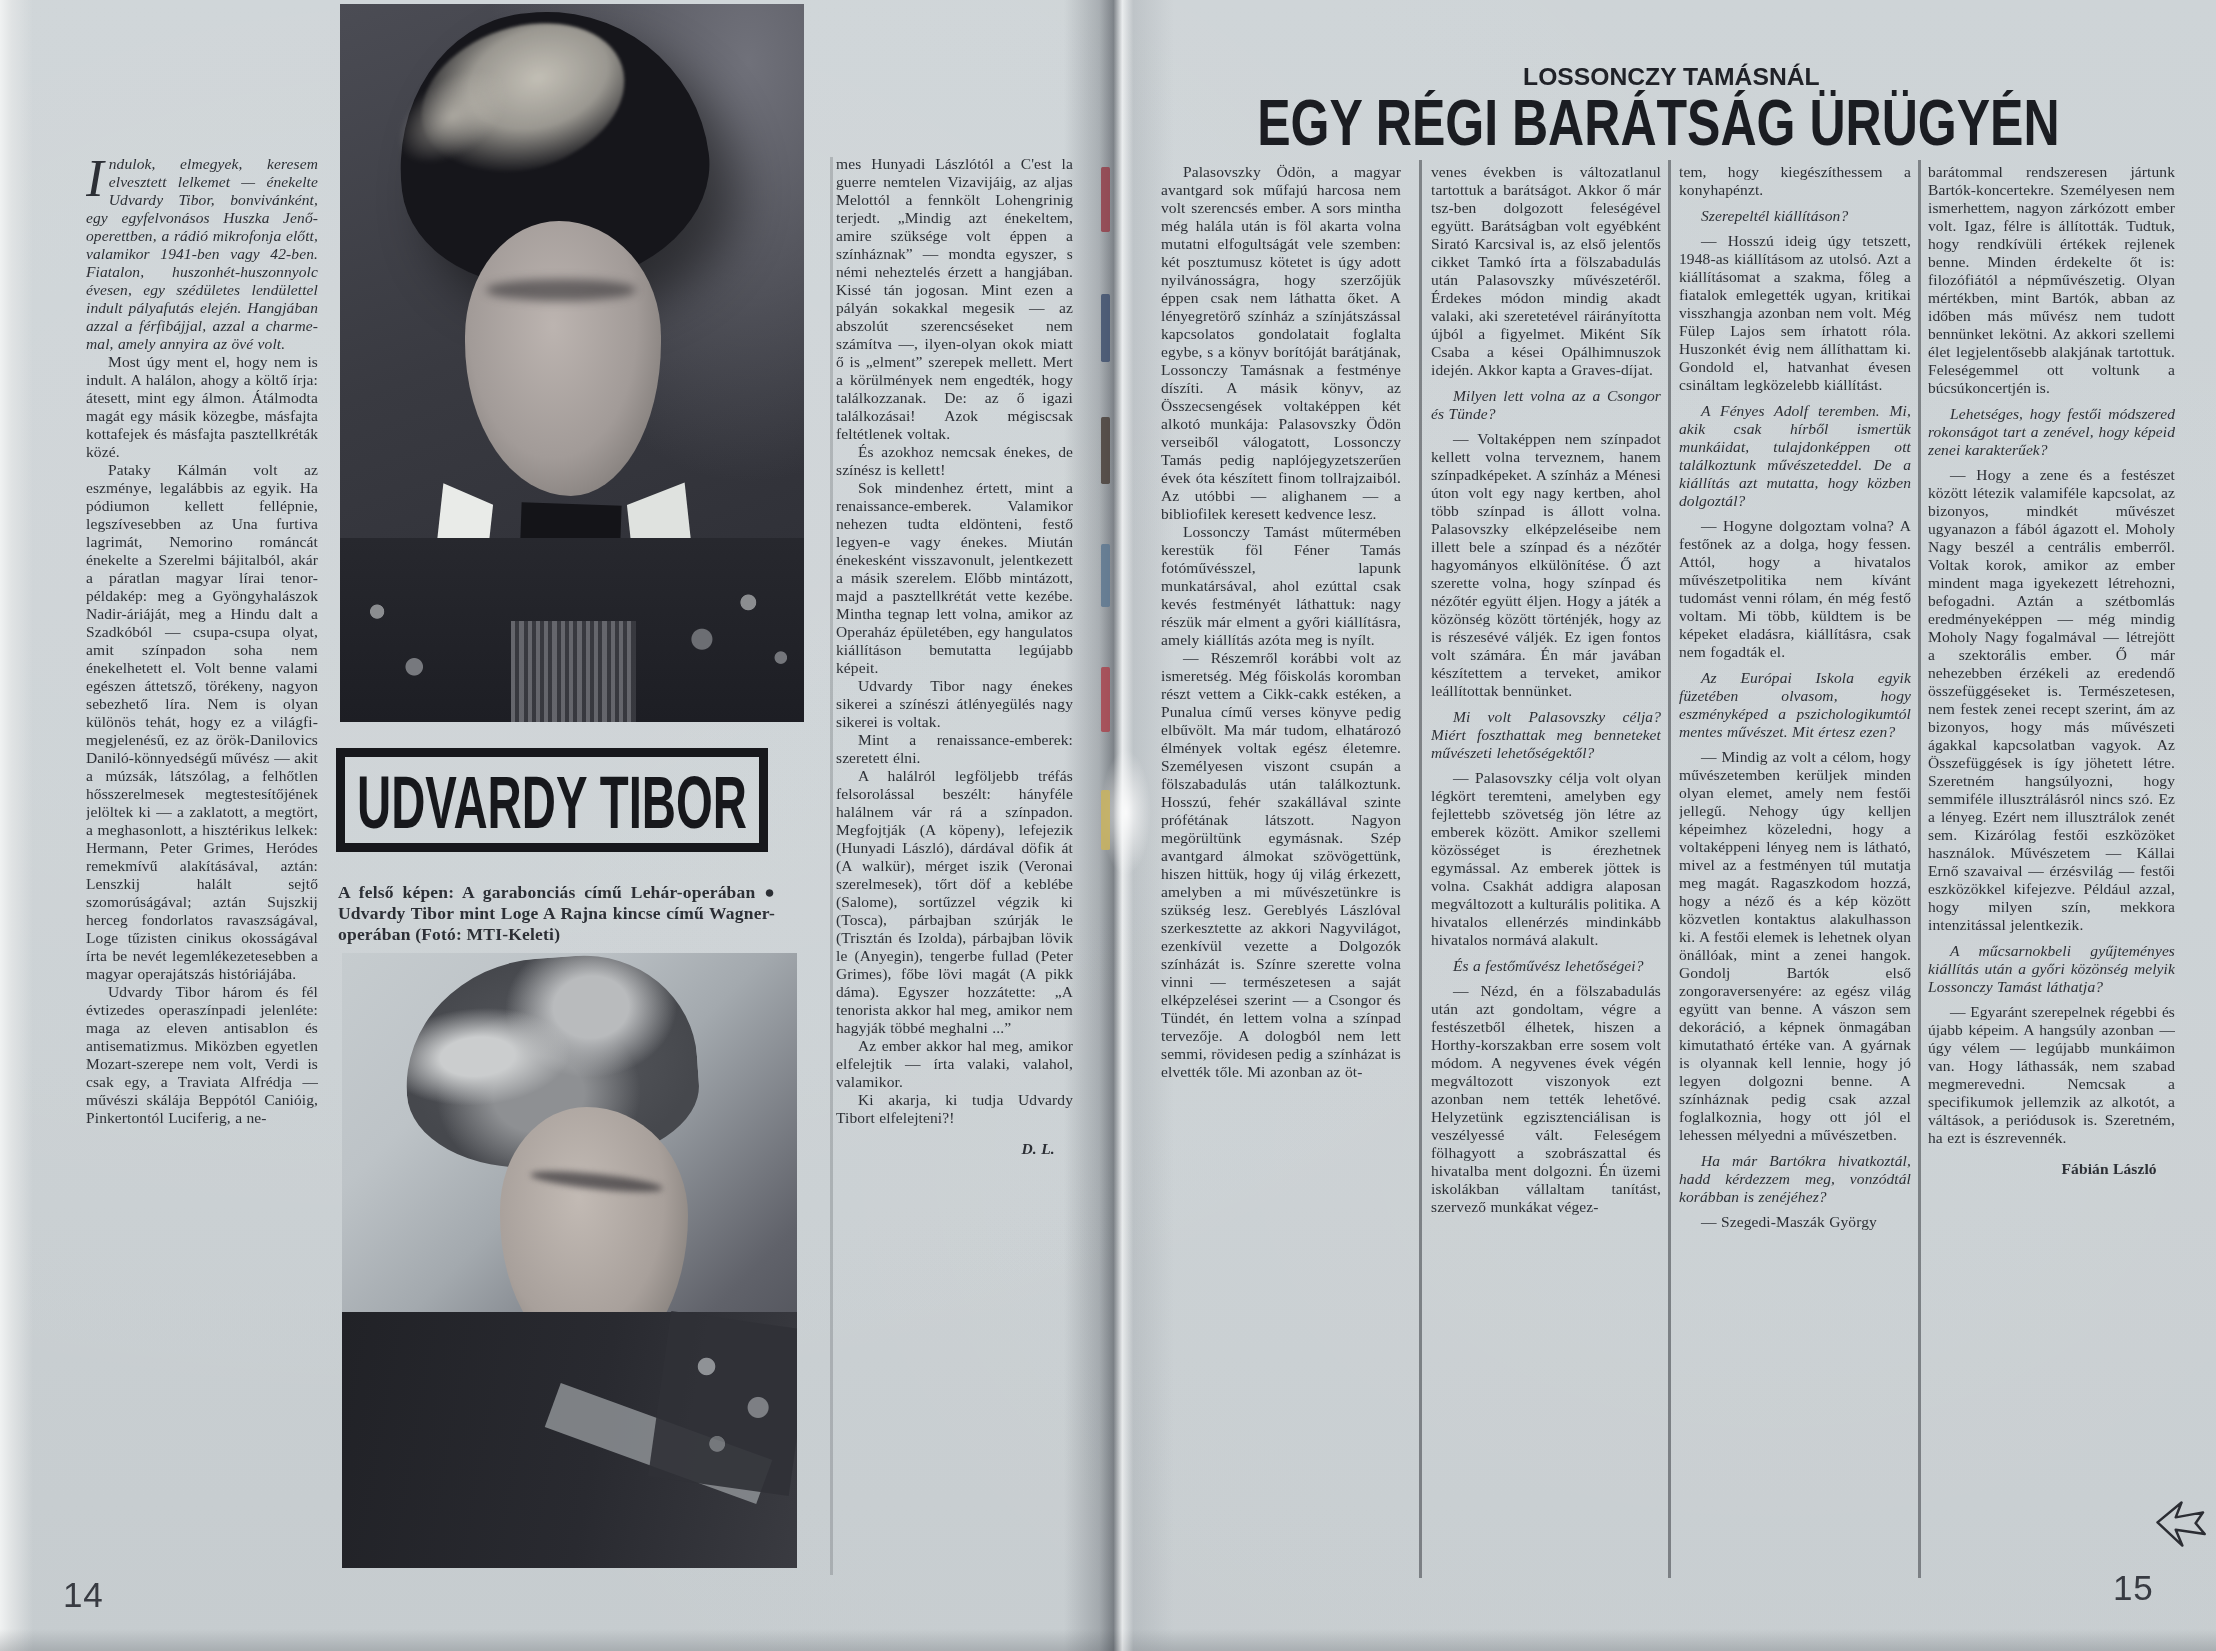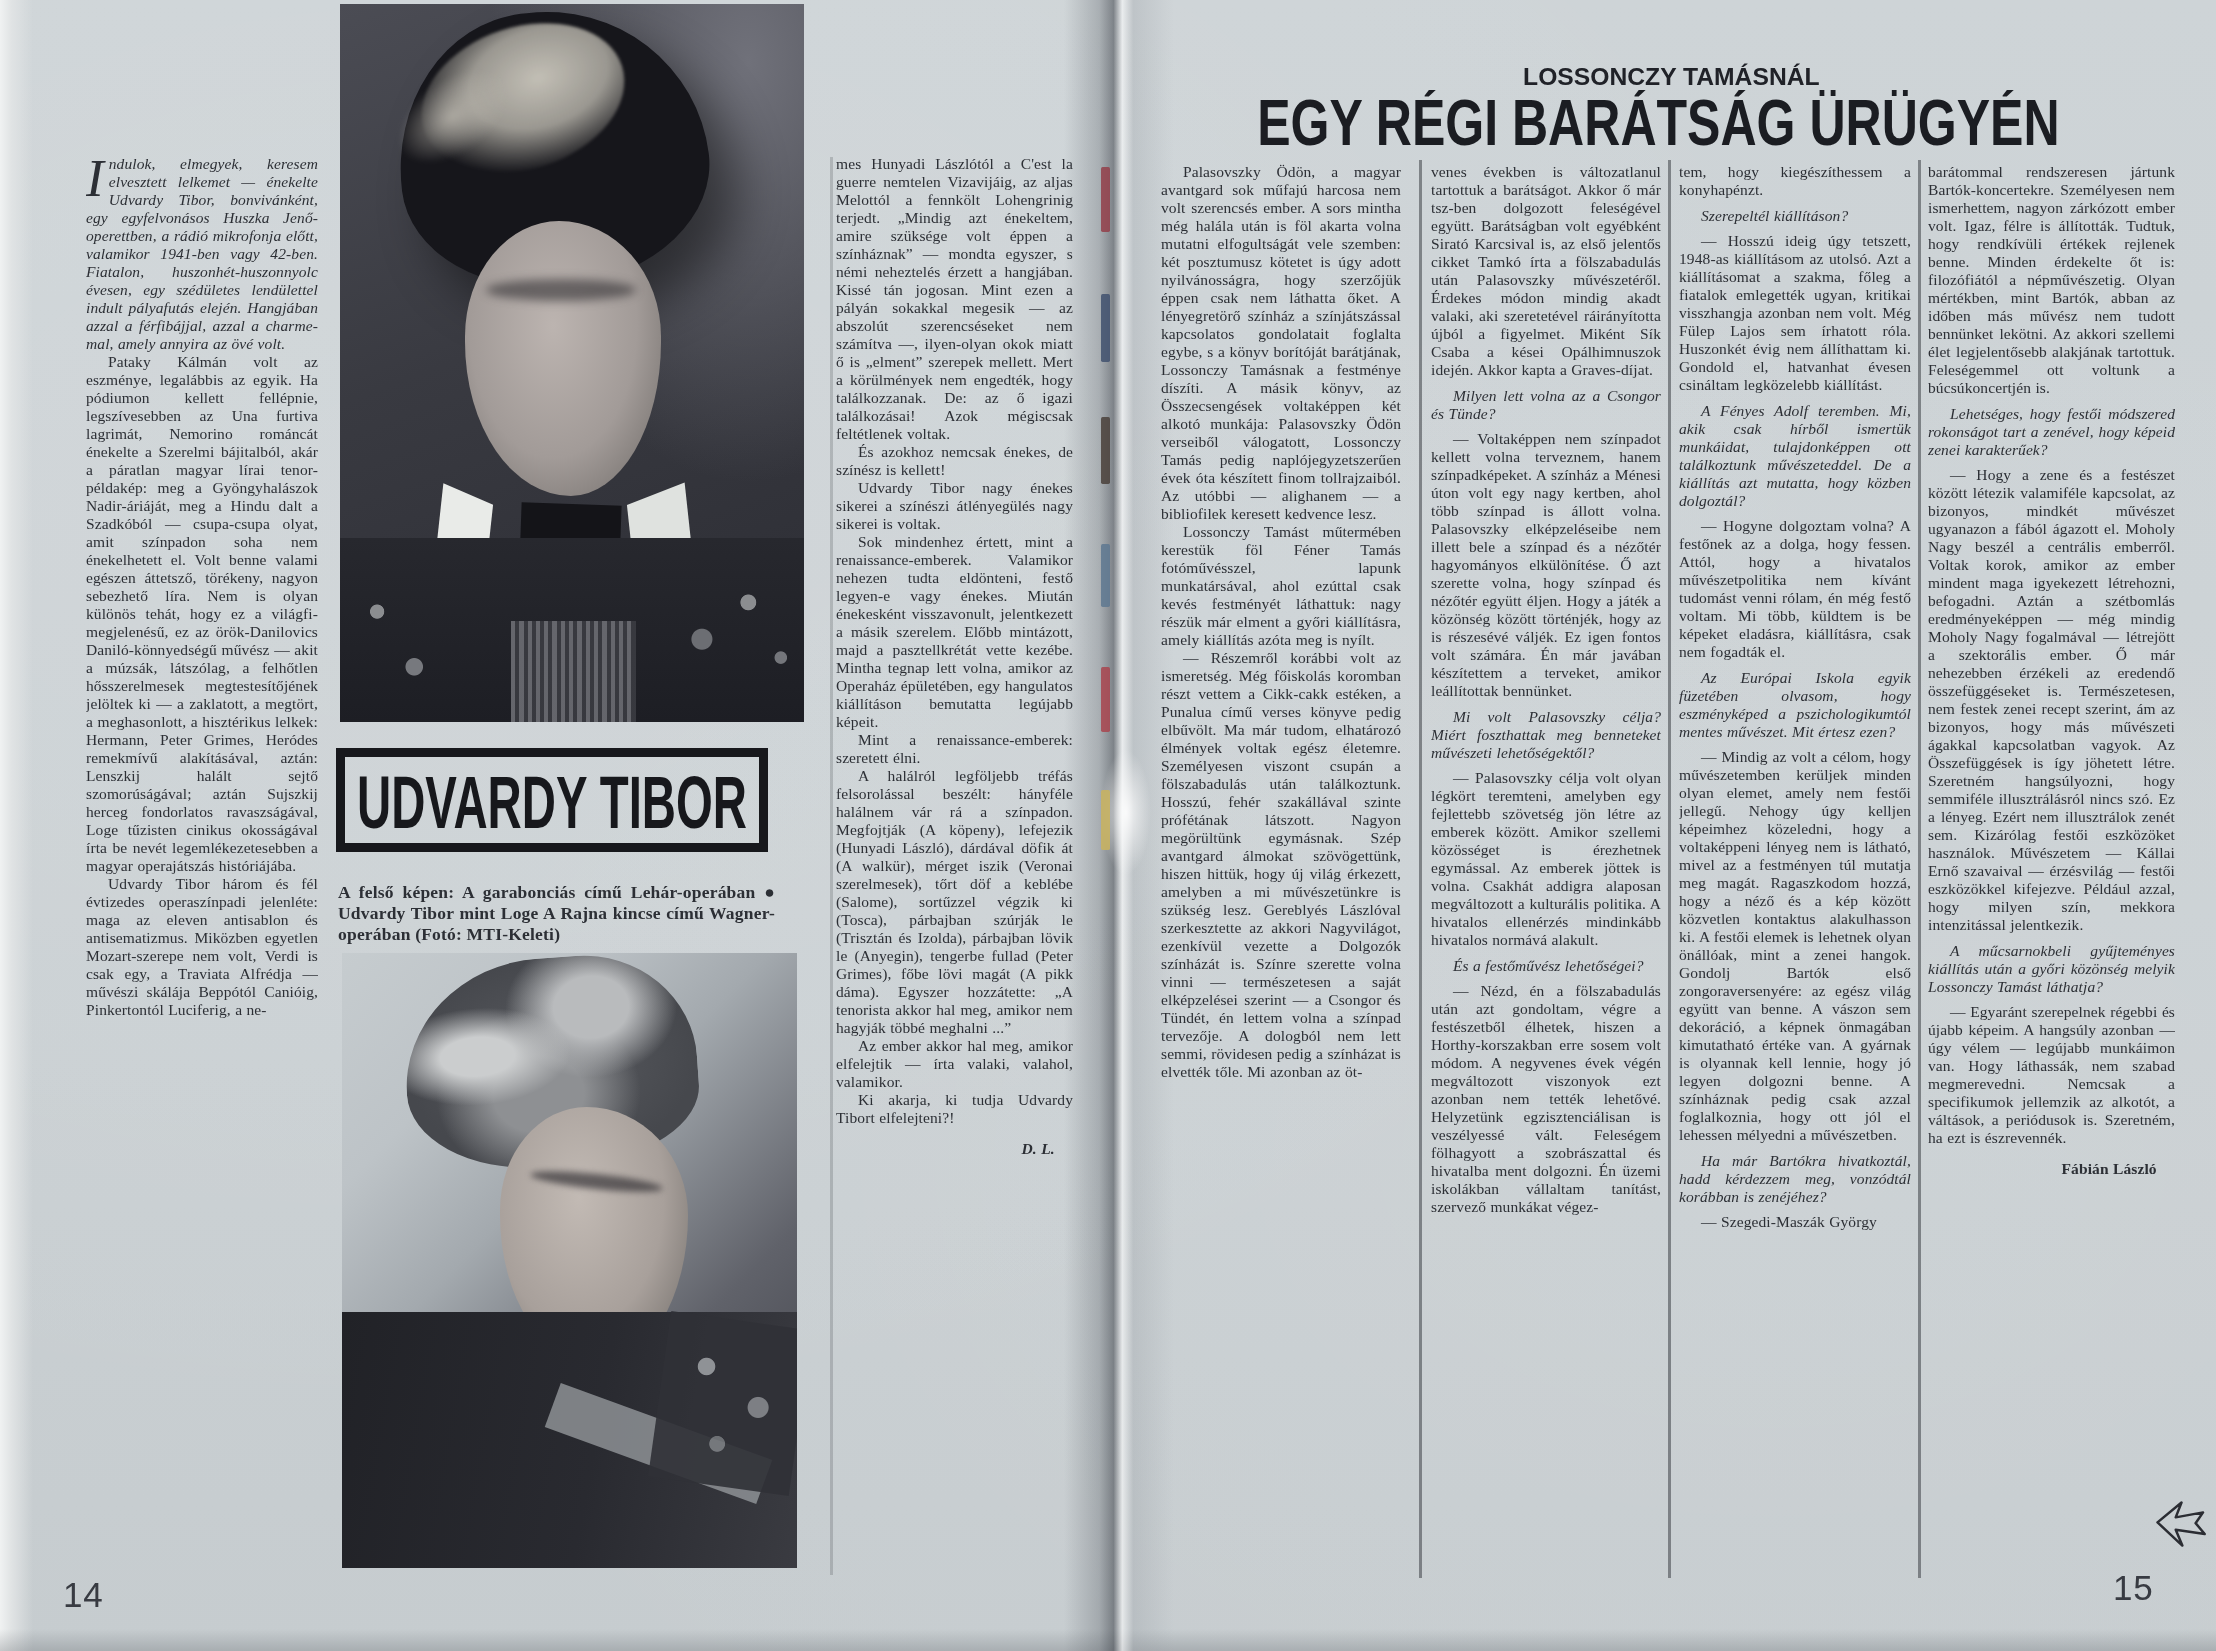--- a/index.html
+++ b/index.html
@@ -128,20 +128,21 @@
       <div class="regbar" style="top: 294px; height: 68px; background: rgb(65, 81, 110);"></div>
       <div class="regbar" style="top: 417px; height: 67px; background: rgb(74, 65, 59);"></div>
       <div class="regbar" style="top: 544px; height: 63px; background: rgb(94, 120, 145);"></div>
       <div class="regbar" style="top: 667px; height: 65px; background: rgb(168, 69, 79);"></div>
       <div class="regbar" style="top: 790px; height: 60px; background: rgb(201, 179, 94);"></div>
     </div>
 
   <div>
     <div class="col" style="left:86px;top:155px;width:232px;height:1423px;">
         <p class="drop">Indulok, elmegyek, keresem elvesztett lelkemet — énekelte Udvardy Tibor, bonvivánként, egy egyfelvonásos Huszka Jenő-operettben, a rádió mikrofonja előtt, valamikor 1941-ben vagy 42-ben. Fiatalon, huszonhét-huszonnyolc évesen, egy szédületes lendülettel indult pályafutás elején. Hangjában azzal a férfibájjal, azzal a charme-mal, amely annyira az övé volt.</p>
+        <p class="normal">Most úgy ment el, hogy nem is indult. A halálon, ahogy a költő írja: átesett, mint egy álmon. Átálmodta magát egy másik közegbe, másfajta kottafejek és másfajta pasztellkréták közé.</p>
         <p class="normal">Pataky Kálmán volt az eszménye, legalábbis az egyik. Ha pódiumon kellett fellépnie, legszívesebben az Una furtiva lagrimát, Nemorino románcát énekelte a Szerelmi bájitalból, akár a páratlan magyar lírai tenor-példakép: meg a Gyöngyhalászok Nadir-áriáját, meg a Hindu dalt a Szadkóból — csupa-csupa olyat, amit színpadon soha nem énekelhetett el. Volt benne valami egészen áttetsző, törékeny, nagyon sebezhető líra. Nem is olyan különös tehát, hogy ez a világfi-megjelenésű, ez az örök-Danilovics Daniló-könnyedségű művész — akit a múzsák, látszólag, a felhőtlen hősszerelmesek megtestesítőjének jelöltek ki — a zaklatott, a megtört, a meghasonlott, a hisztérikus lelkek: Hermann, Peter Grimes, Heródes remekmívű alakításával, aztán: Lenszkij halált sejtő szomorúságával; aztán Sujszkij herceg fondorlatos ravaszságával, Loge tűzisten cinikus okosságával írta be nevét legemlékezetesebben a magyar operajátszás históriájába.</p>
         <p class="normal">Udvardy Tibor három és fél évtizedes operaszínpadi jelenléte: maga az eleven antisablon és antisematizmus. Miközben egyetlen Mozart-szerepe nem volt, Verdi is csak egy, a Traviata Alfrédja — művészi skálája Beppótól Canióig, Pinkertontól Luciferig, a ne-</p>
       </div>
 
     <div class="photo photo-top">
       <div class="pt-hat"></div>
       <div class="pt-plume"></div>
       <div class="pt-plume2"></div>
       <div class="pt-face"></div>
       <div class="pt-shadeye"></div>
@@ -168,22 +169,22 @@
       <div class="pb-body"></div>
       <div class="pb-collar"></div>
       <div class="pb-shoulder"></div>
     </div>
 
     <div class="vrule faint" style="left:830px;top:157px;height:1418px;"></div>
 
     <div class="col" style="left:836px;top:155px;width:237px;height:1428px;">
         <p class="cont">mes Hunyadi Lászlótól a C'est la guerre nemtelen Vizavijáig, az aljas Melottól a fennkölt Lohengrinig terjedt. „Mindig azt énekeltem, amire szüksége volt éppen a színháznak” — mondta egyszer, s némi neheztelés érzett a hangjában. Kissé tán jogosan. Mint ezen a pályán sokakkal megesik — az abszolút szerencséseket nem számítva —, ilyen-olyan okok miatt ő is „elment” szerepek mellett. Mert a körülmények nem engedték, hogy találkozzanak. De: az ő igazi találkozásai! Azok mégiscsak feltétlenek voltak.</p>
         <p class="normal">És azokhoz nemcsak énekes, de színész is kellett!</p>
+        <p class="normal">Sok mindenhez értett, mint a renaissance-emberek. Valamikor nehezen tudta eldönteni, festő legyen-e vagy énekes. Miután énekesként visszavonult, jelentkezett a másik szerelem. Előbb mintázott, majd a pasztellkrétát vette kezébe. Mintha tegnap lett volna, amikor az Operaház épületében, egy hangulatos kiállításon bemutatta legújabb képeit.</p>
         <p class="normal">Udvardy Tibor nagy énekes sikerei a színészi átlényegülés nagy sikerei is voltak.</p>
-        <p class="normal">Sok mindenhez értett, mint a renaissance-emberek. Valamikor nehezen tudta eldönteni, festő legyen-e vagy énekes. Miután énekesként visszavonult, jelentkezett a másik szerelem. Előbb mintázott, majd a pasztellkrétát vette kezébe. Mintha tegnap lett volna, amikor az Operaház épületében, egy hangulatos kiállításon bemutatta legújabb képeit.</p>
         <p class="normal">Mint a renaissance-emberek: szeretett élni.</p>
         <p class="normal">A halálról legföljebb tréfás felsorolással beszélt: hányféle halálnem vár rá a színpadon. Megfojtják (A köpeny), lefejezik (Hunyadi László), dárdával döfik át (A walkür), mérget iszik (Veronai szerelmesek), tőrt döf a keblébe (Salome), sortűzzel végzik ki (Tosca), párbajban szúrják le (Trisztán és Izolda), párbajban lövik le (Anyegin), tengerbe fullad (Peter Grimes), főbe lövi magát (A pikk dáma). Egyszer hozzátette: „A tenorista akkor hal meg, amikor nem hagyják többé meghalni ...”</p>
         <p class="normal">Az ember akkor hal meg, amikor elfelejtik — írta valaki, valahol, valamikor.</p>
         <p class="normal">Ki akarja, ki tudja Udvardy Tibort elfelejteni?!</p>
         <p class="sig it">D. L.</p>
       </div>
 
     <div class="pagenum" style="left:63px;top:1575px;">14</div>
   </div>
 

